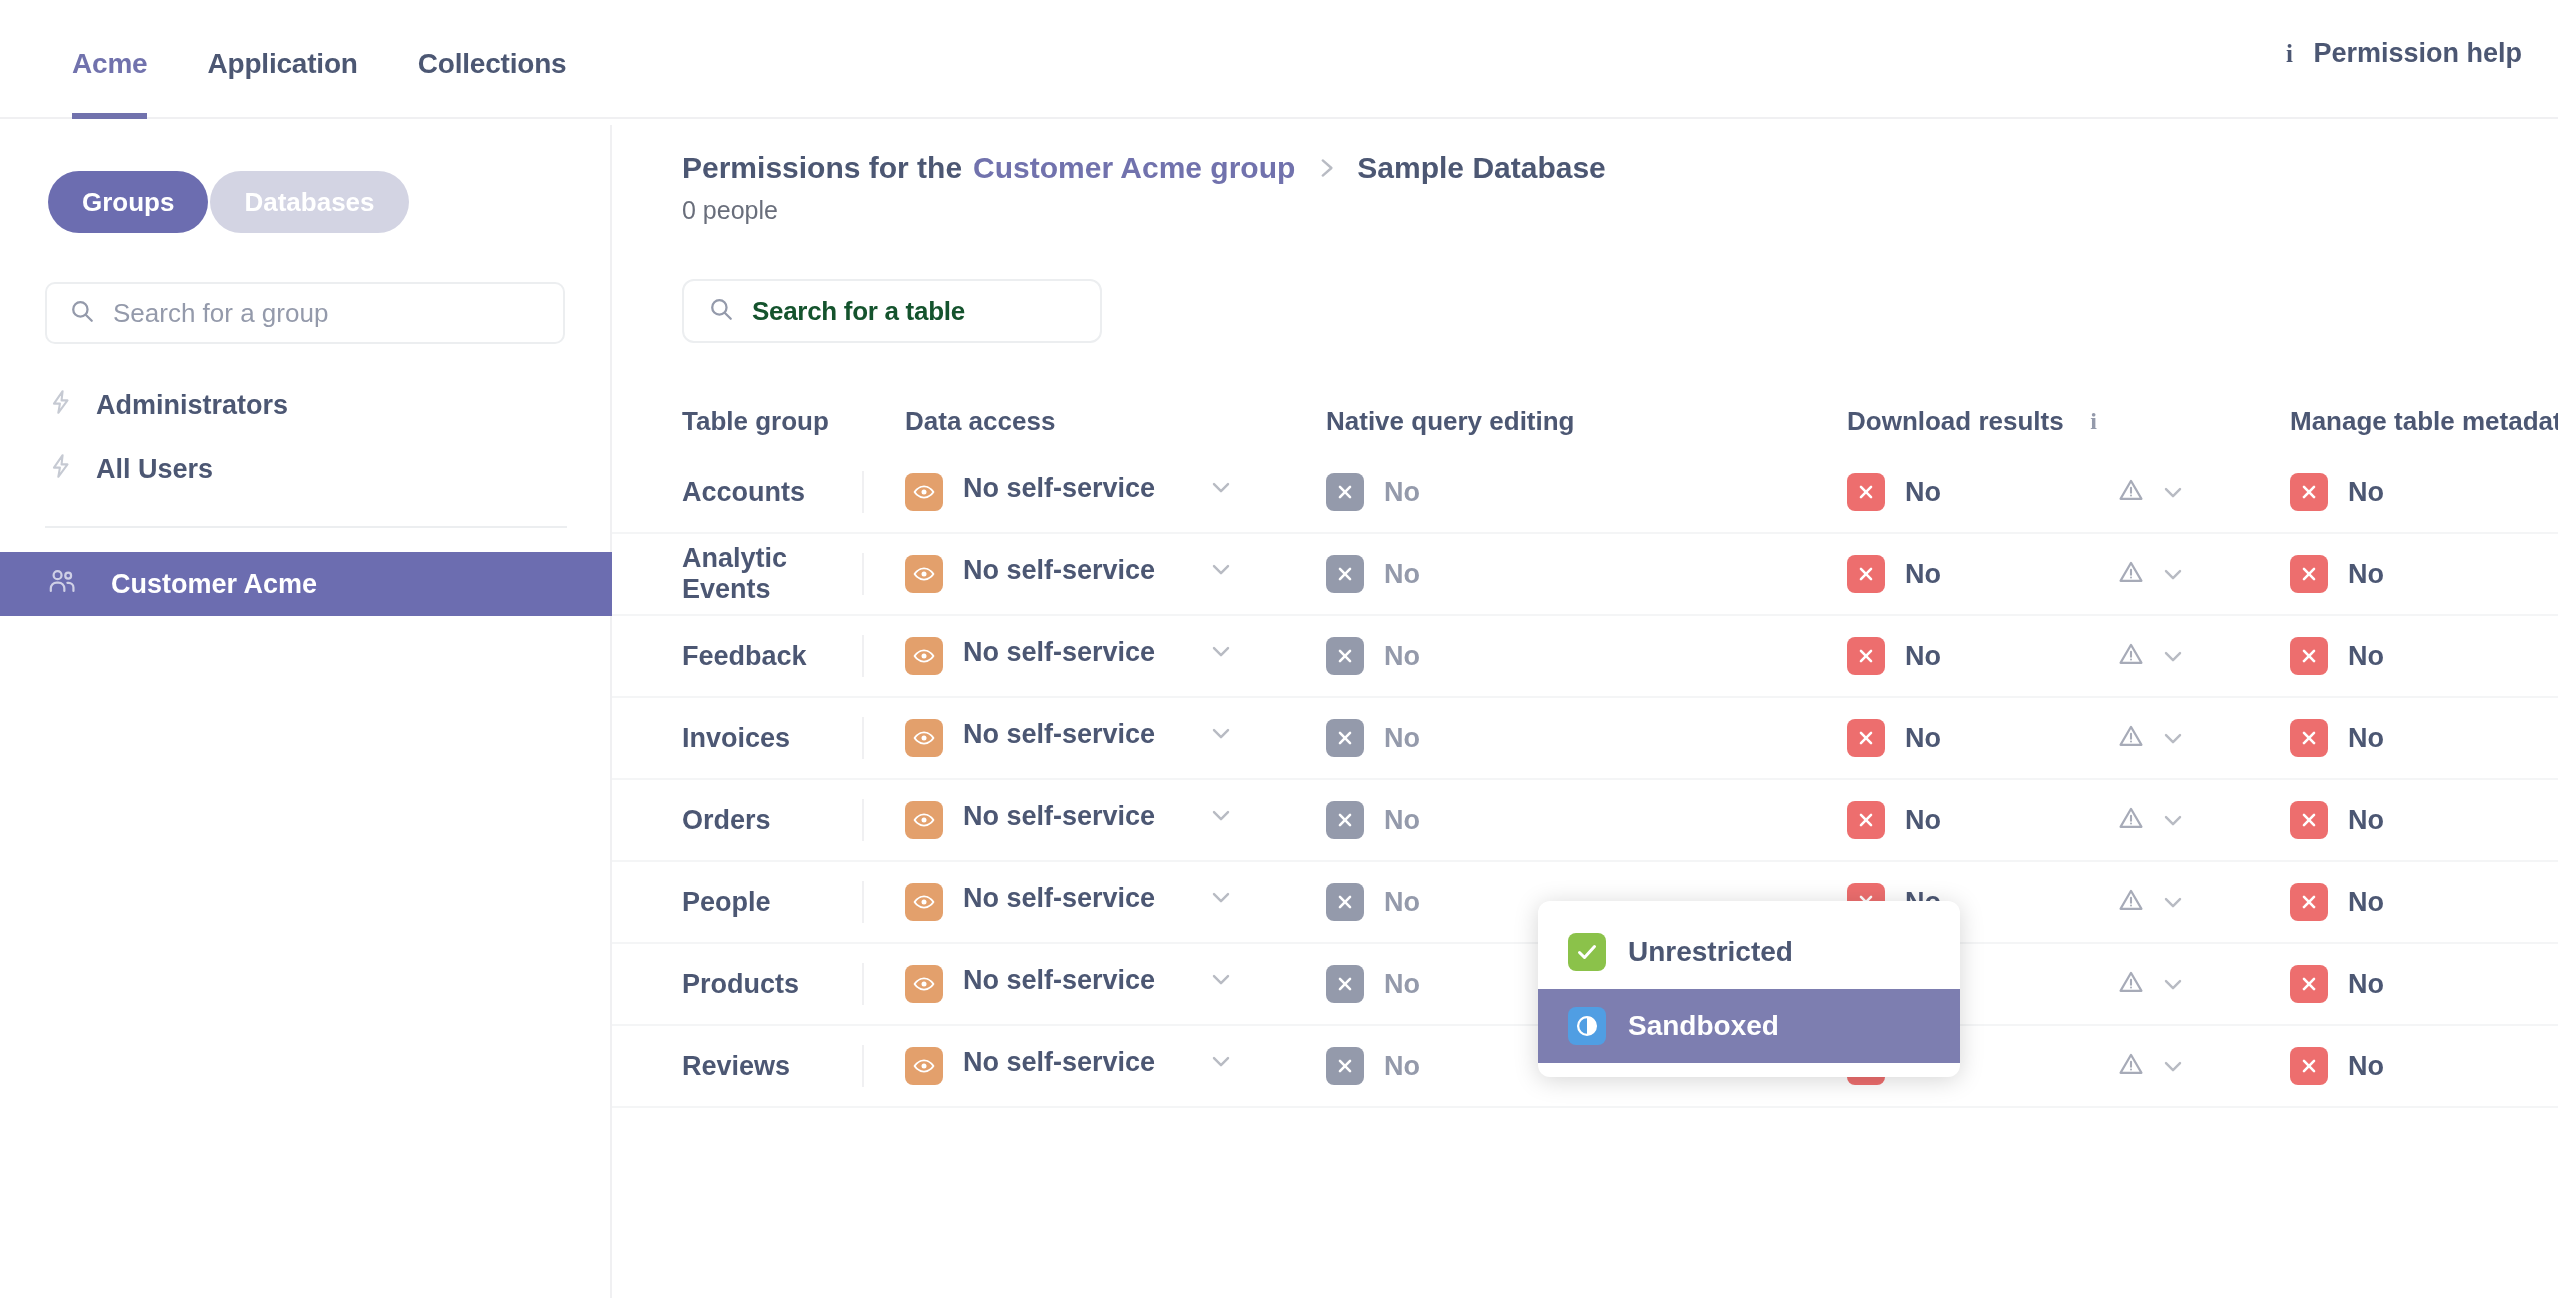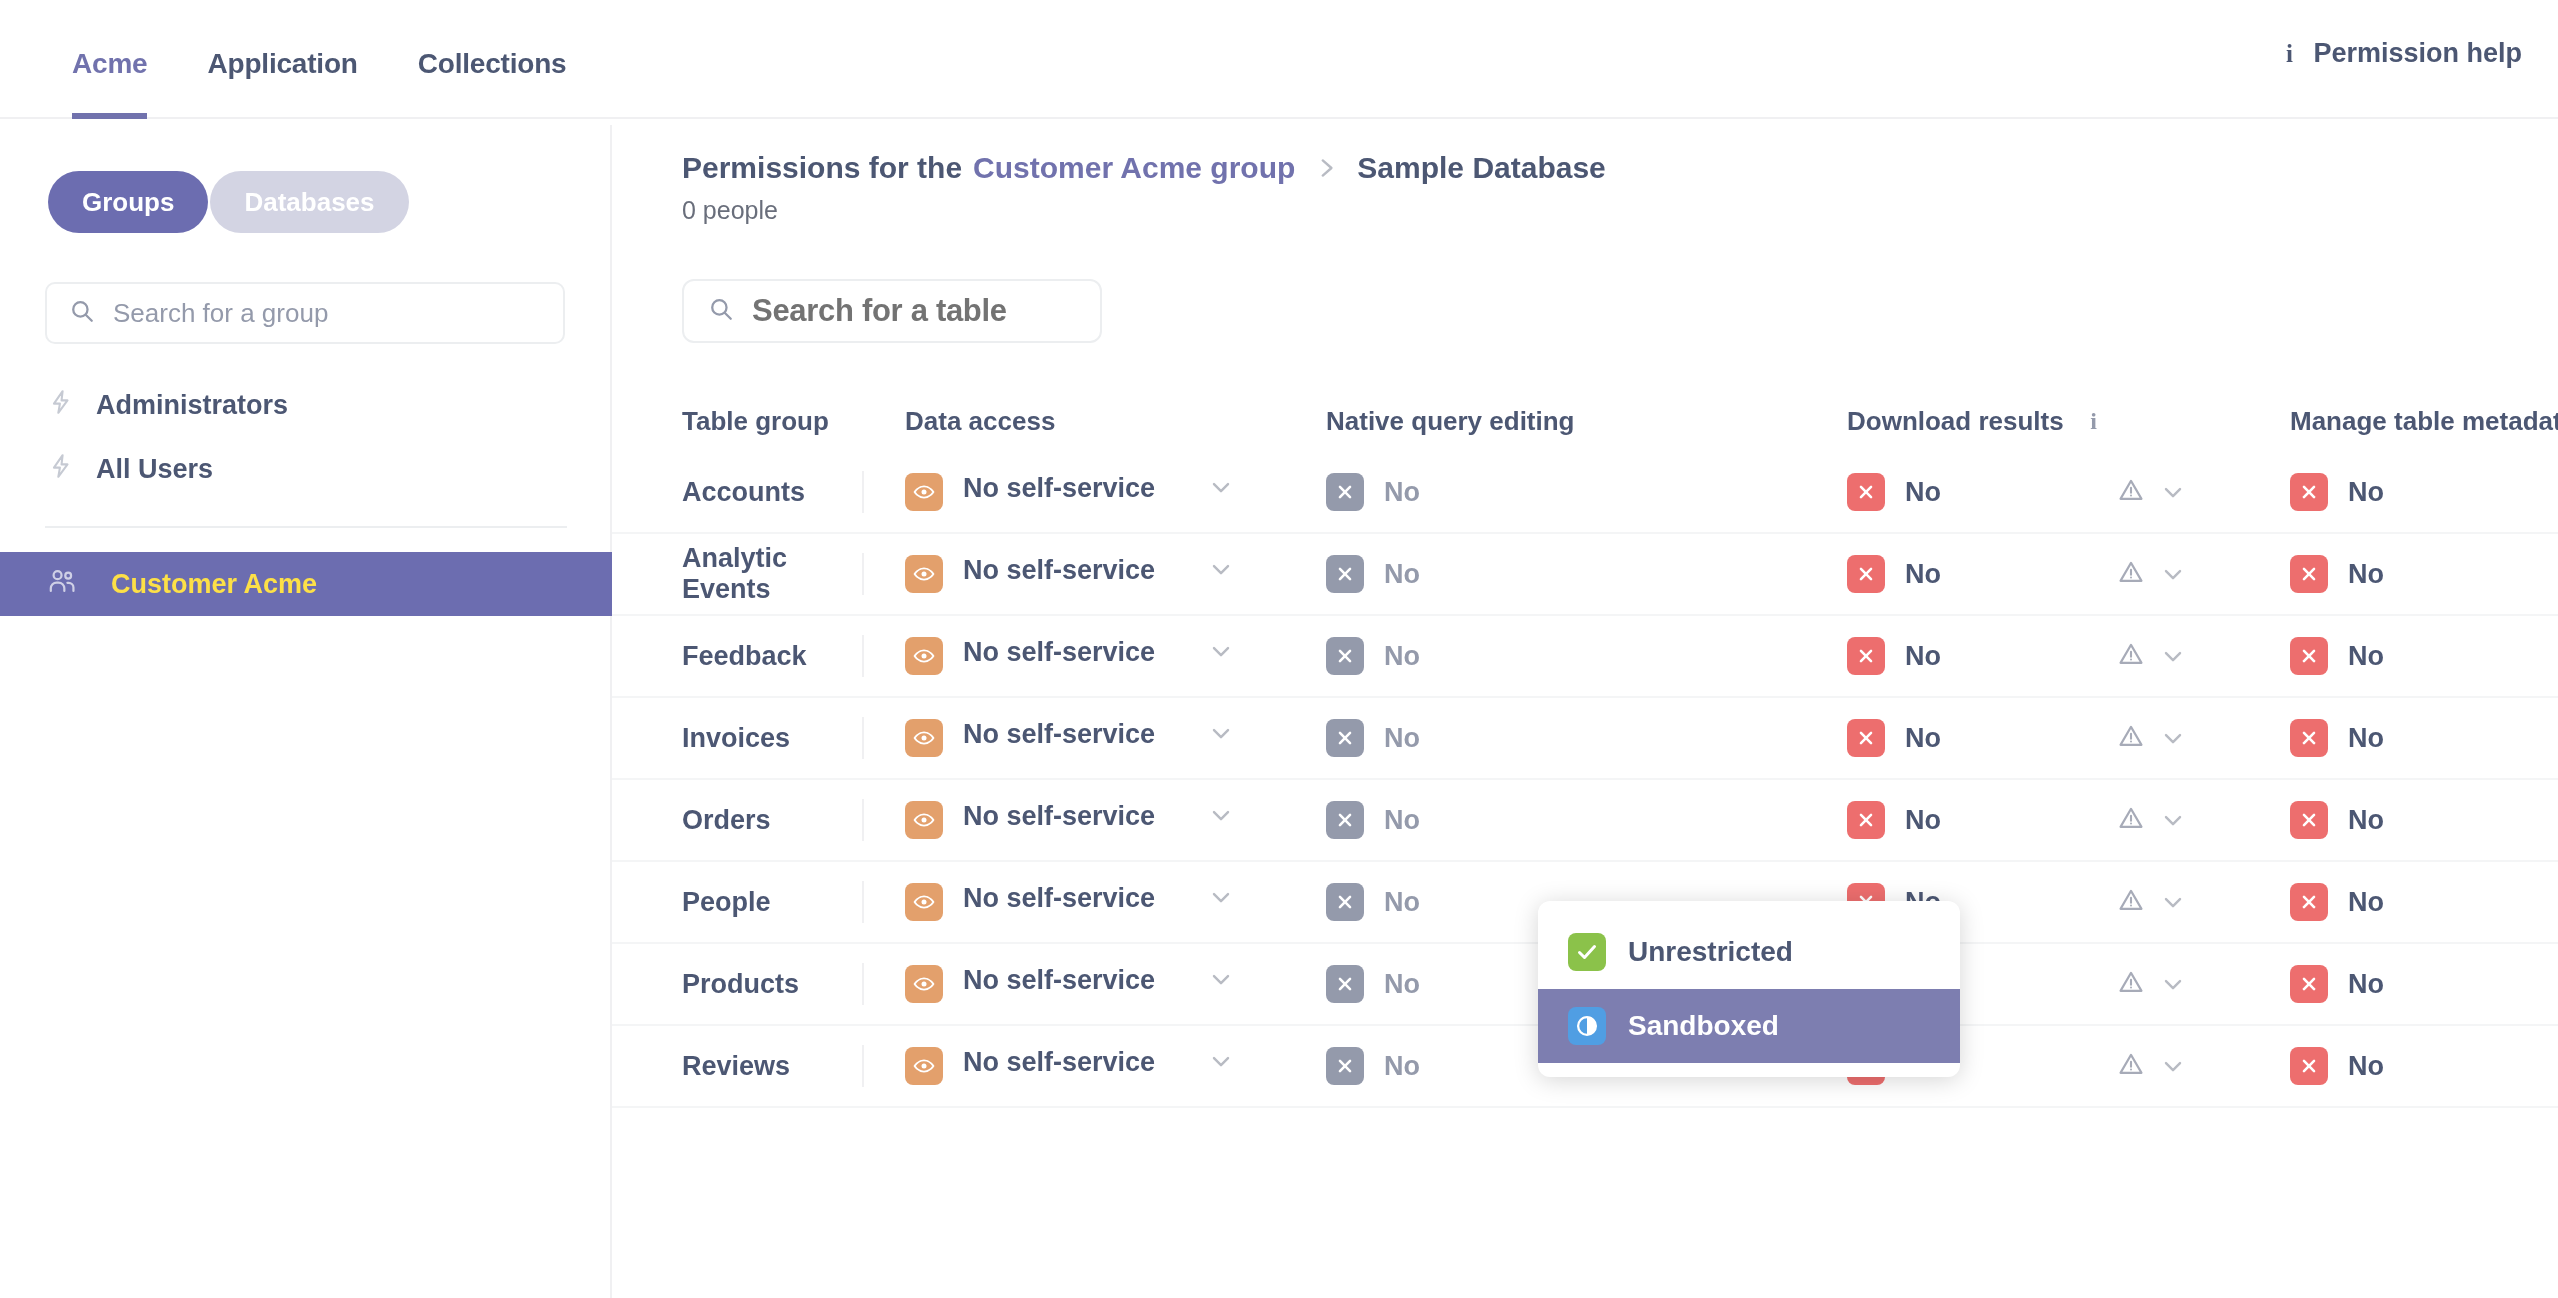--- a/index.html
+++ b/index.html
@@ -101,21 +101,21 @@
   .group-item {
     height: 64px;
     display: flex; align-items: center;
     padding-left: 48px;
     gap: 22px;
     cursor: pointer;
     color: #4c5773;
     font-size: 27px;
     font-weight: 700;
   }
-  .group-item.selected { background: #6c6db0; color: #fde047; gap: 35px; }
+  .group-item.selected { background: #6c6db0; color: #ffffff; gap: 35px; }
   .group-sep {
     margin: 25px 45px 24px 45px;
     height: 2px; background: #eceef0;
   }
 
   
   .main { position: absolute; left: 612px; top: 119px; width: 1946px; height: 1179px; background: #fff; }
 
   .page-title {
     position: absolute; left: 70px; top: 32px;
@@ -133,21 +133,21 @@
 
   .table-search {
     position: absolute; left: 70px; top: 160px;
     width: 420px; height: 64px;
     border: 2px solid #eceef0;
     border-radius: 12px;
     display: flex; align-items: center;
     padding: 0 24px; gap: 18px;
     background: #fff;
   }
-  .table-search .ph { color: #737373; font-size: 31px; font-weight: 700; letter-spacing: -0.3px;}
+  .table-search .ph { color: #14532d; font-size: 26px; font-weight: 700; letter-spacing: -0.3px;}
 
   
   .ptable {
     position: absolute; left: 0; top: 271px;
     width: 1946px;
   }
   .prow {
     display: flex; align-items: center;
     height: 82px;
     position: relative;

